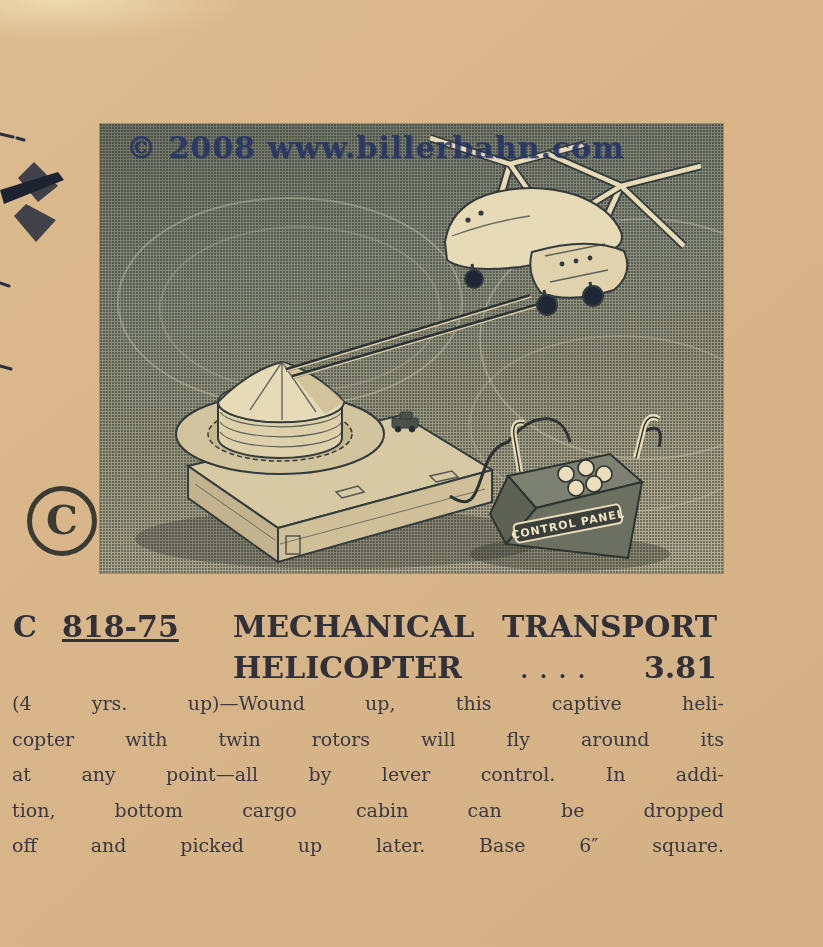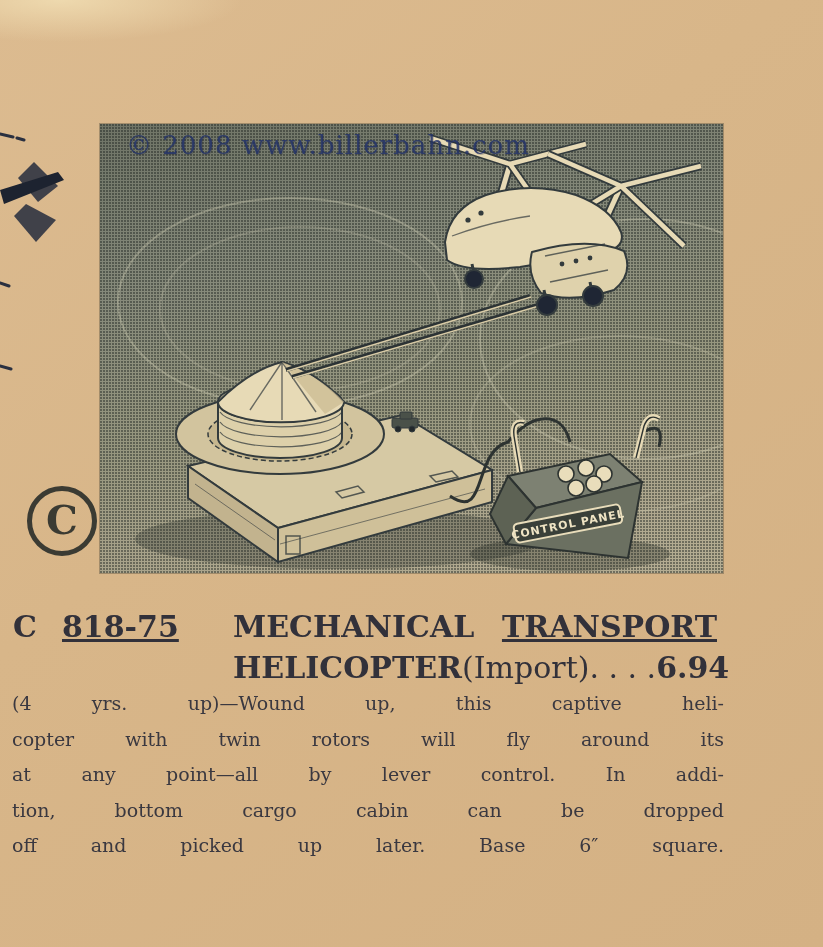--- a/index.html
+++ b/index.html
@@ -13,42 +13,42 @@
 
   
   .photo{position:absolute;left:100px;top:124px;width:623px;height:449px;
          background-image:
            radial-gradient(circle at 1px 1px, rgba(28,34,30,0.45) 0.8px, rgba(28,34,30,0) 1.5px),
            linear-gradient(170deg,#6f7466 0%, #85897a 30%, #97977f 60%, #aea78e 85%, #b6ae93 100%);
          background-size:3px 3px,100% 100%;
          box-shadow:0 0 0 1px rgba(60,60,50,0.35);}
   .photo svg{position:absolute;left:0;top:0;}
   .watermark{position:absolute;left:26px;top:6px;
-             font-weight:normal;font-size:26px;letter-spacing:1px;
+             font-weight:bold;font-size:30px;letter-spacing:1px;
              color:rgba(36,52,104,0.85);text-shadow:1px 1px 0 rgba(20,25,50,0.25);
              white-space:nowrap;}
 
   
   .edge-art{position:absolute;left:0;top:126px;}
 
   
   .stamp{position:absolute;left:27px;top:486px;width:70px;height:70px;
          border:5px solid #3b3b33;border-radius:50%;box-sizing:border-box;
          display:flex;align-items:center;justify-content:center;}
   .stamp span{font-weight:bold;font-size:40px;color:#3b3b33;line-height:1;
               transform:translateY(-1px);}
 
   
   .listing{position:absolute;left:0;top:0;width:823px;height:947px;color:#32313a;}
   .h-line1{position:absolute;left:0;top:609px;width:823px;height:38px;
            font-weight:bold;font-size:30px;white-space:nowrap;}
   .h-line1 .w-letter{position:absolute;left:13px;}
   .h-line1 .w-number{position:absolute;left:62px;text-decoration:underline;}
   .h-line1 .w-t1{position:absolute;left:233px;}
-  .h-line1 .w-t2{position:absolute;right:106px;text-decoration:underline;}
+  .h-line1 .w-t2{position:absolute;right:106px;}
   .h-line2{position:absolute;left:233px;top:647px;width:484px;height:38px;
            font-size:30px;display:flex;justify-content:space-between;
            align-items:flex-end;white-space:nowrap;}
   .h-line2 .bold{font-weight:bold;}
   .desc{position:absolute;left:12px;top:686px;width:712px;
         font-size:19px;line-height:35.6px;color:#3a3840;}
   .desc .dline{text-align:justify;text-align-last:justify;white-space:normal;}
   .desc .dline.last{text-align-last:left;}
 </style>
 </head>
@@ -187,23 +187,22 @@
 
     <div class="h-line1">
       <span class="w-letter">C</span>
       <span class="w-number">818-75</span>
       <span class="w-t1">MECHANICAL</span>
       <span class="w-t2">TRANSPORT</span>
     </div>
 
     <div class="h-line2">
       <span class="bold">HELICOPTER</span>
-      <span>(Import)</span>
       <span>. . . .</span>
-      <span class="bold">6.94</span>
+      <span class="bold">3.81</span>
     </div>
 
     <div class="desc">
       <div class="dline">(4 yrs. up)—Wound up, this captive heli-</div>
       <div class="dline">copter with twin rotors will fly around its</div>
       <div class="dline">at any point—all by lever control. In addi-</div>
       <div class="dline">tion, bottom cargo cabin can be dropped</div>
       <div class="dline">off and picked up later. Base 6″ square.</div>
     </div>
 

